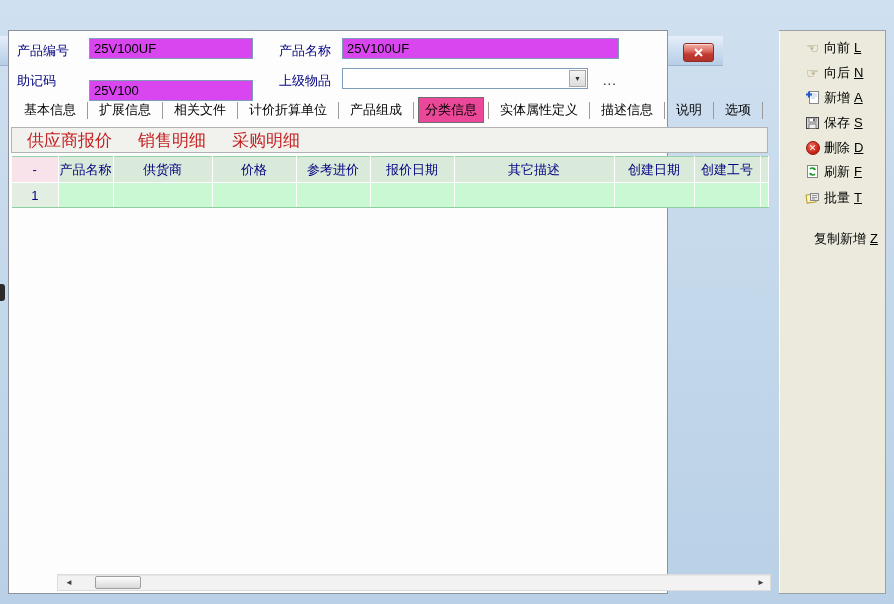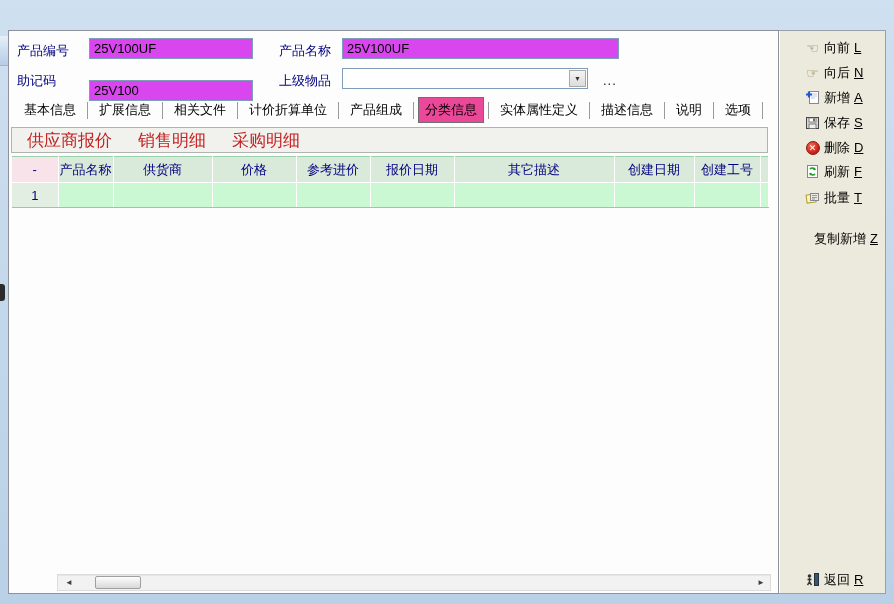--- a/index.html
+++ b/index.html
@@ -18,21 +18,21 @@
   .winicon::before { content:""; position:absolute; left:1px; top:1px; width:8px; height:7px;
       background:#47806e; }
   .title { margin-left:7px; font-size:13px; color:#111; }
   .closebtn { position:absolute; right:9px; top:7px; width:31px; height:19px;
       background:linear-gradient(#f2b0a8 0%,#dd6f63 40%,#c23b32 60%,#b3322b 100%);
       border:1px solid #8d2a23; border-radius:3px;
       box-shadow:inset 0 1px 0 rgba(255,255,255,.55); display:flex; align-items:center; justify-content:center; }
   .closebtn svg { display:block; }
 
   
-  .mainpanel { position:absolute; left:8px; top:30px; width:771px; height:564px;
+  .mainpanel { position:absolute; left:8px; top:30px; width:660px; height:564px;
       background:#fdfdfd; border:1px solid #8d9199; }
   .sidebar { position:absolute; left:779px; top:30px; width:107px; height:564px;
       background:#eceadc; border:1px solid #9aa0a8; border-left:none;
       box-shadow:inset 1px 0 0 #ffffff; }
   .bgfrag { position:absolute; left:0; top:284px; width:5px; height:17px;
       background:#2b2b2b; border-radius:0 3px 3px 0; }
 
   
   .flabel { position:absolute; color:#000080; font-size:13px; }
   .finput { position:absolute; height:21px; border:1px solid #7f9db9; background:#d946ef;
@@ -274,26 +274,15 @@
       </span>
       <span class="kv">批量</span>
       <span class="sk">T</span>
     </div>
 
     <div class="sbtn noicon" style="top:196px">
       <span class="kv">复制新增</span>
       <span class="sk">Z</span>
     </div>
 
-    <div class="sbtn" style="top:537px">
-      <span class="ic">
-        <svg width="15" height="15" viewBox="0 0 15 15">
-          <rect x="9.5" y="1.5" width="4" height="12" fill="#3d566e" stroke="#22303f"></rect>
-          <circle cx="4.5" cy="4" r="1.8" fill="#333"></circle>
-          <path d="M4.5 6v4 M4.5 10l-2 3 M4.5 10l2 3 M2.5 7.5h4" stroke="#333" stroke-width="1.4"></path>
-        </svg>
-      </span>
-      <span class="kv">返回</span>
-      <span class="sk">R</span>
-    </div>
   </div>
 
 </div>
 
 </body></html>

